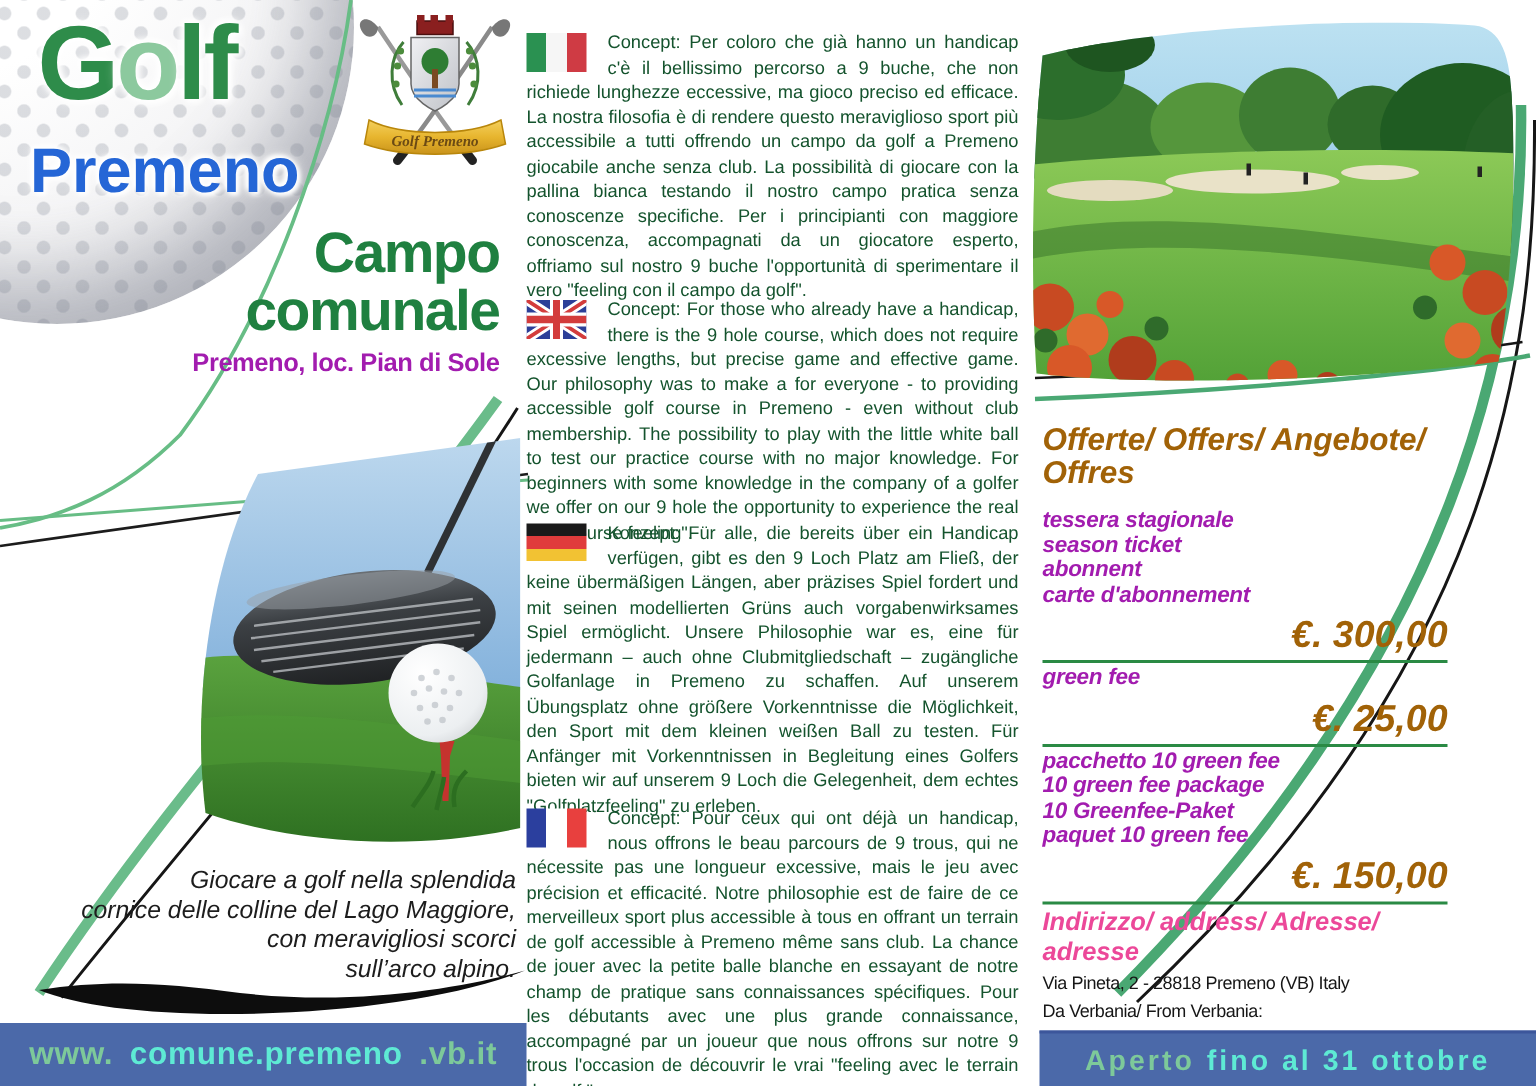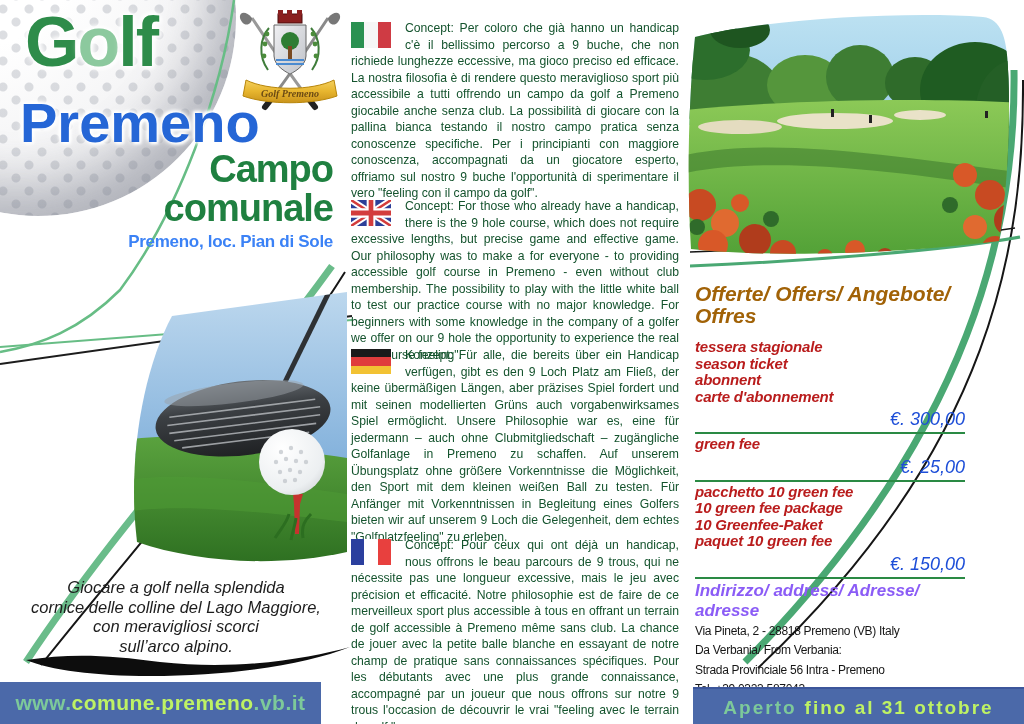--- a/index.html
+++ b/index.html
@@ -14,61 +14,61 @@
       radial-gradient(circle 4px at 20px 20px, rgba(140,146,158,.30) 0 4px, rgba(255,255,255,0) 5px),
       radial-gradient(circle at 32% 28%, #ffffff 30%, #f6f6f7 55%, #ebebed 70%, #dcdcdf 82%, #c6c7cb 93%, #b6b8bd 100%);
     background-size:26px 26px,26px 26px,100% 100%;
     box-shadow:inset -22px -30px 48px rgba(110,116,130,.40);
     z-index:0;}
 
   
   .logo-golf{left:25px;top:2px;font-size:70px;font-weight:bold;letter-spacing:-2px;color:#2e8c4a;z-index:3;
     text-shadow:0 0 6px #fff,0 0 10px #fff,2px 2px 4px #fff,-2px -2px 4px #fff;}
   .logo-golf .lite{color:#8cc99e;}
-  .logo-premeno{left:20px;top:90px;font-size:56px;font-weight:bold;color:#2566d6;z-index:3;letter-spacing:0;
+  .logo-premeno{left:20px;top:90px;font-size:42px;font-weight:bold;color:#2566d6;z-index:3;letter-spacing:0;
     text-shadow:0 0 5px #fff,0 0 9px #fff,2px 2px 3px #fff,-2px -2px 3px #fff;text-align:center;}
 
   
   .campo{left:95px;top:150px;width:238px;text-align:right;z-index:3;color:#1f8040;font-weight:bold;
          font-size:38px;line-height:39px;letter-spacing:-1px;}
-  .campo .sub{display:block;margin-top:5px;font-size:17px;line-height:18px;letter-spacing:-.3px;color:#3b82f6;}
-
-  
-  .tagline{left:8px;top:578px;width:336px;text-align:center;font-style:italic;font-size:16.5px;
+  .campo .sub{display:block;margin-top:5px;font-size:17px;line-height:18px;letter-spacing:-.3px;color:#a21caf;}
+
+  
+  .tagline{left:8px;top:578px;width:336px;text-align:right;font-style:italic;font-size:16.5px;
            line-height:19.5px;color:#1d1d1d;z-index:3;}
 
   
   .concept{left:351px;width:328px;font-size:12.2px;line-height:16.5px;color:#14532d;
            text-align:justify;z-index:4;}
   .c-it{top:20px;} .c-en{top:198px;} .c-de{top:347px;} .c-fr{top:537px;}
   .flag{float:left;width:40px;height:26px;margin:2px 14px 3px 0;}
   .flag-it{background:linear-gradient(90deg,#2a9151 0 33%,#f6f6f6 33% 67%,#cf3b44 67% 100%);}
   .flag-de{height:25px;background:linear-gradient(180deg,#1a1a1a 0 33%,#e03c3c 33% 67%,#f2c233 67% 100%);}
   .flag-fr{background:linear-gradient(90deg,#2b3f9e 0 33%,#ffffff 33% 67%,#e8403e 67% 100%);}
   .flag svg{display:block;width:100%;height:100%;}
 
   
   .offers{left:695px;top:283px;width:270px;z-index:4;}
   .offers h2{margin:0;font-size:21px;line-height:22px;font-weight:bold;font-style:italic;color:#a16207;}
   .olabels{margin-top:12px;}
   .olabel{display:block;font-size:15px;line-height:16.5px;font-weight:bold;font-style:italic;
-          color:#b91c1c;letter-spacing:-.2px;}
-  .oprice{text-align:right;font-size:18px;font-weight:normal;font-style:italic;color:#1d4ed8;margin-top:4px;}
+          color:#a21caf;letter-spacing:-.2px;}
+  .oprice{text-align:right;font-size:25px;font-weight:bold;font-style:italic;color:#a16207;margin-top:4px;}
   .oline{border:0;border-top:2px solid #2a8a44;margin:2px 0 2px 0;}
 
-  .addr-h{margin-top:2px;font-size:17px;font-weight:bold;font-style:italic;color:#8b5cf6;}
+  .addr-h{margin-top:2px;font-size:17px;font-weight:bold;font-style:italic;color:#ec4899;}
   .addr-l{font-size:12px;line-height:18.5px;color:#161616;letter-spacing:-.3px;margin-top:1px;}
   .addr-l:first-of-type{margin-top:5px;}
 
   
   .bar{position:absolute;background:#4b69a9;z-index:5;display:flex;align-items:center;justify-content:center;}
-  .bar-l{left:0;top:682px;width:321px;height:42px;font-size:21px;font-weight:bold;letter-spacing:.5px;}
+  .bar-l{left:0;top:682px;width:351px;height:42px;font-size:21px;font-weight:bold;letter-spacing:.5px;gap:11px;}
   .bar-r{left:693px;top:687px;width:331px;height:37px;font-size:19px;font-weight:bold;letter-spacing:2px;
          border-top:2px solid #3c569b;}
-  .bar .grn{color:#7dc99a;} .bar .wht{color:#bef264;} .bar .sp{margin-left:8px;}
+  .bar .grn{color:#7dc99a;} .bar .wht{color:#5eead4;} .bar .sp{margin-left:8px;}
 
   svg{display:block;}
   .z1{z-index:1;} .z2{z-index:2;}
 </style>
 </head>
 <body>
 
 <div class="page">
 
   <div class="ball"></div>

